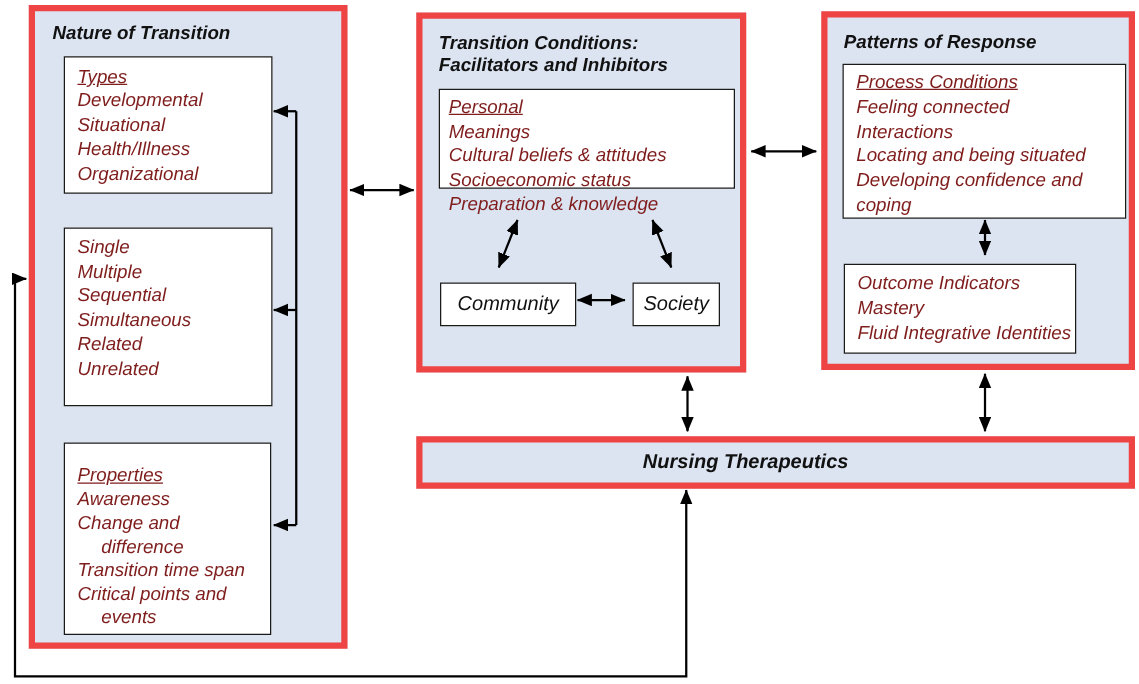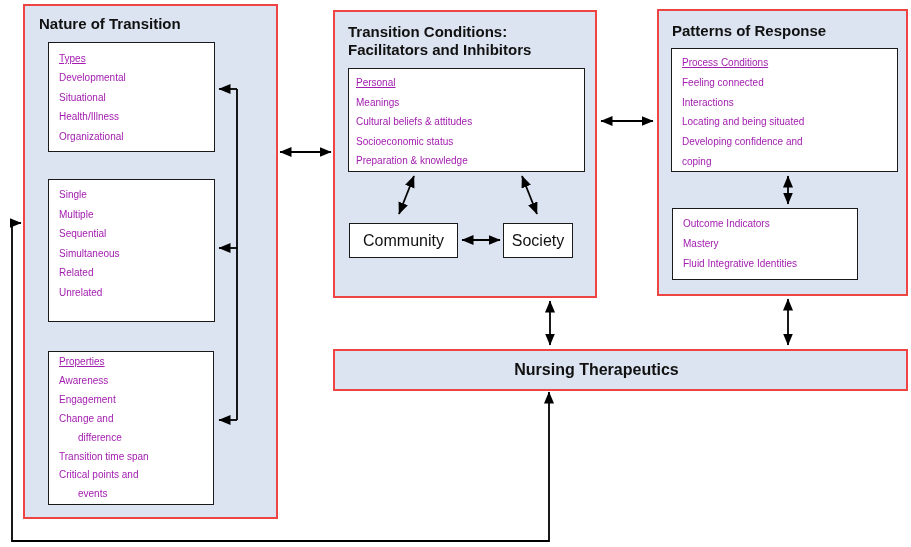--- a/index.html
+++ b/index.html
@@ -8,60 +8,61 @@
     width:911px;height:547px;
     background:#ffffff;
     font-family:"Liberation Sans","DejaVu Sans",sans-serif;
     color:#111111;
     overflow:hidden;
   }
   .panel{
     position:absolute;
     box-sizing:border-box;
     background:#dce4f1;
-    border:2px solid #ef4444;
+    border:5px solid #ef4444;
     z-index:1;
+    font-style:italic;
   }
   .panel-title{
     position:absolute;
     font-weight:bold;
     font-size:15px;
     line-height:18px;
     white-space:nowrap;
     color:#111111;
   }
   .wbox{
     position:absolute;
     box-sizing:border-box;
     background:#ffffff;
     border:1.5px solid #1a1a1a;
     z-index:2;
   }
   .line{
-    font-size:10px;
+    font-size:15px;
     line-height:19.4px;
     white-space:nowrap;
-    color:#a21caf;
+    color:#7f1d1d;
   }
   .heading{text-decoration:underline;}
   .indent{padding-left:19px;}
 
   
   .nature-panel{left:23px;top:4px;width:255px;height:515px;}
   .nature-title{left:14px;top:9px;}
   .types-box{left:23px;top:36px;width:167px;height:110px;padding:6px 4px 0 10px;}
   .patterns-box{left:23px;top:173px;width:167px;height:143px;padding:5px 4px 0 10px;}
   .patterns-box .line{line-height:19.5px;}
-  .properties-box{left:23px;top:345px;width:166px;height:154px;padding:1px 2px 0 10px;}
+  .properties-box{left:23px;top:345px;width:166px;height:154px;padding:17px 2px 0 10px;}
   .properties-box .line{line-height:18.9px;}
 
   
   .conditions-panel{left:333px;top:10px;width:264px;height:288px;}
   .conditions-title{left:13px;top:11px;}
-  .personal-box{left:13px;top:56px;width:237px;height:104px;padding:4px 4px 0 7px;}
+  .personal-box{left:13px;top:56px;width:237px;height:80px;padding:4px 4px 0 7px;}
   .personal-box .line{line-height:19.5px;}
   .community-box{left:14px;top:211px;width:109px;height:35px;}
   .society-box{left:168px;top:211px;width:70px;height:35px;}
   .center-label{
     display:flex;align-items:center;justify-content:center;
     font-size:16px;color:#111111;
   }
 
   
   .response-panel{left:657px;top:9px;width:251px;height:287px;}
@@ -135,21 +136,20 @@
       <div class="line">Multiple</div>
       <div class="line">Sequential</div>
       <div class="line">Simultaneous</div>
       <div class="line">Related</div>
       <div class="line">Unrelated</div>
     </div>
 
     <div class="wbox properties-box">
       <div class="line heading">Properties</div>
       <div class="line">Awareness</div>
-      <div class="line">Engagement</div>
       <div class="line">Change and</div>
       <div class="line indent">difference</div>
       <div class="line">Transition time span</div>
       <div class="line">Critical points and</div>
       <div class="line indent">events</div>
     </div>
   </div>
 
   <div class="panel conditions-panel">
     <div class="panel-title conditions-title">

